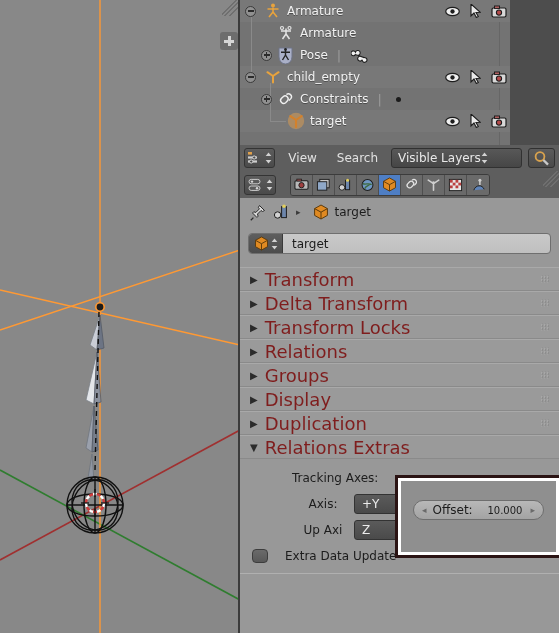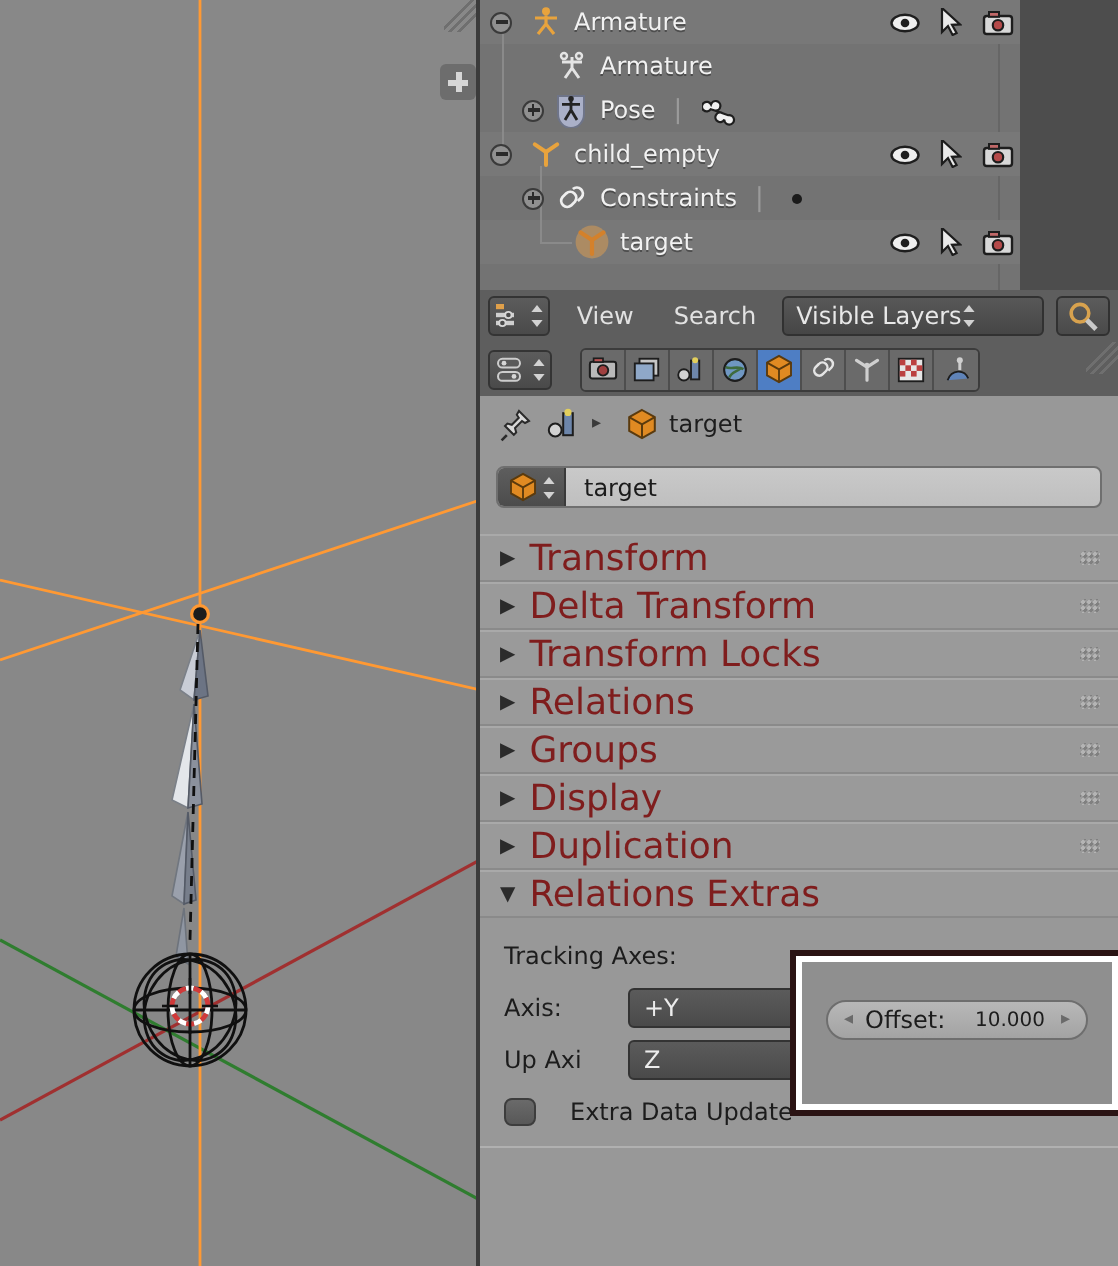--- a/index.html
+++ b/index.html
@@ -119,22 +119,22 @@
     width:10px; height:7px;
     background-image:
       radial-gradient(circle, #b4b4b4 45%, transparent 46%),
       radial-gradient(circle, #808080 45%, transparent 46%);
     background-size:3px 3px, 3px 3px;
     background-position:0 0, 1px 1px;
   }
 
   .panel-body{ background:#989898; padding:8px 0 4px 0; }
   .row{ display:flex; align-items:center; height:22px; margin-bottom:4px; padding-left:12px; }
-  .lbl{ font-size:12px; color:#1c1c1c; }
-  .lbl.w{ width:62px; flex:0 0 62px; }
+  .lbl{ font-size:12px; color:#1c1c1c;margin-left:40px; }
+  .lbl.w{ width:62px; flex:0 0 62px;text-align:center; }
   .drop{
     height:20px; border-radius:3px;
     background:linear-gradient(#5b5b5b,#4a4a4a); border:1px solid #333;
     display:flex; align-items:center; padding:0 7px; color:#ececec; font-size:12px;
     justify-content:space-between;
   }
   .chk-square{
     width:15px; height:15px; border-radius:3px;
     background:linear-gradient(#6e6e6e,#5a5a5a); border:1px solid #3c3c3c;
     display:inline-flex; align-items:center; justify-content:center; flex:0 0 auto;

